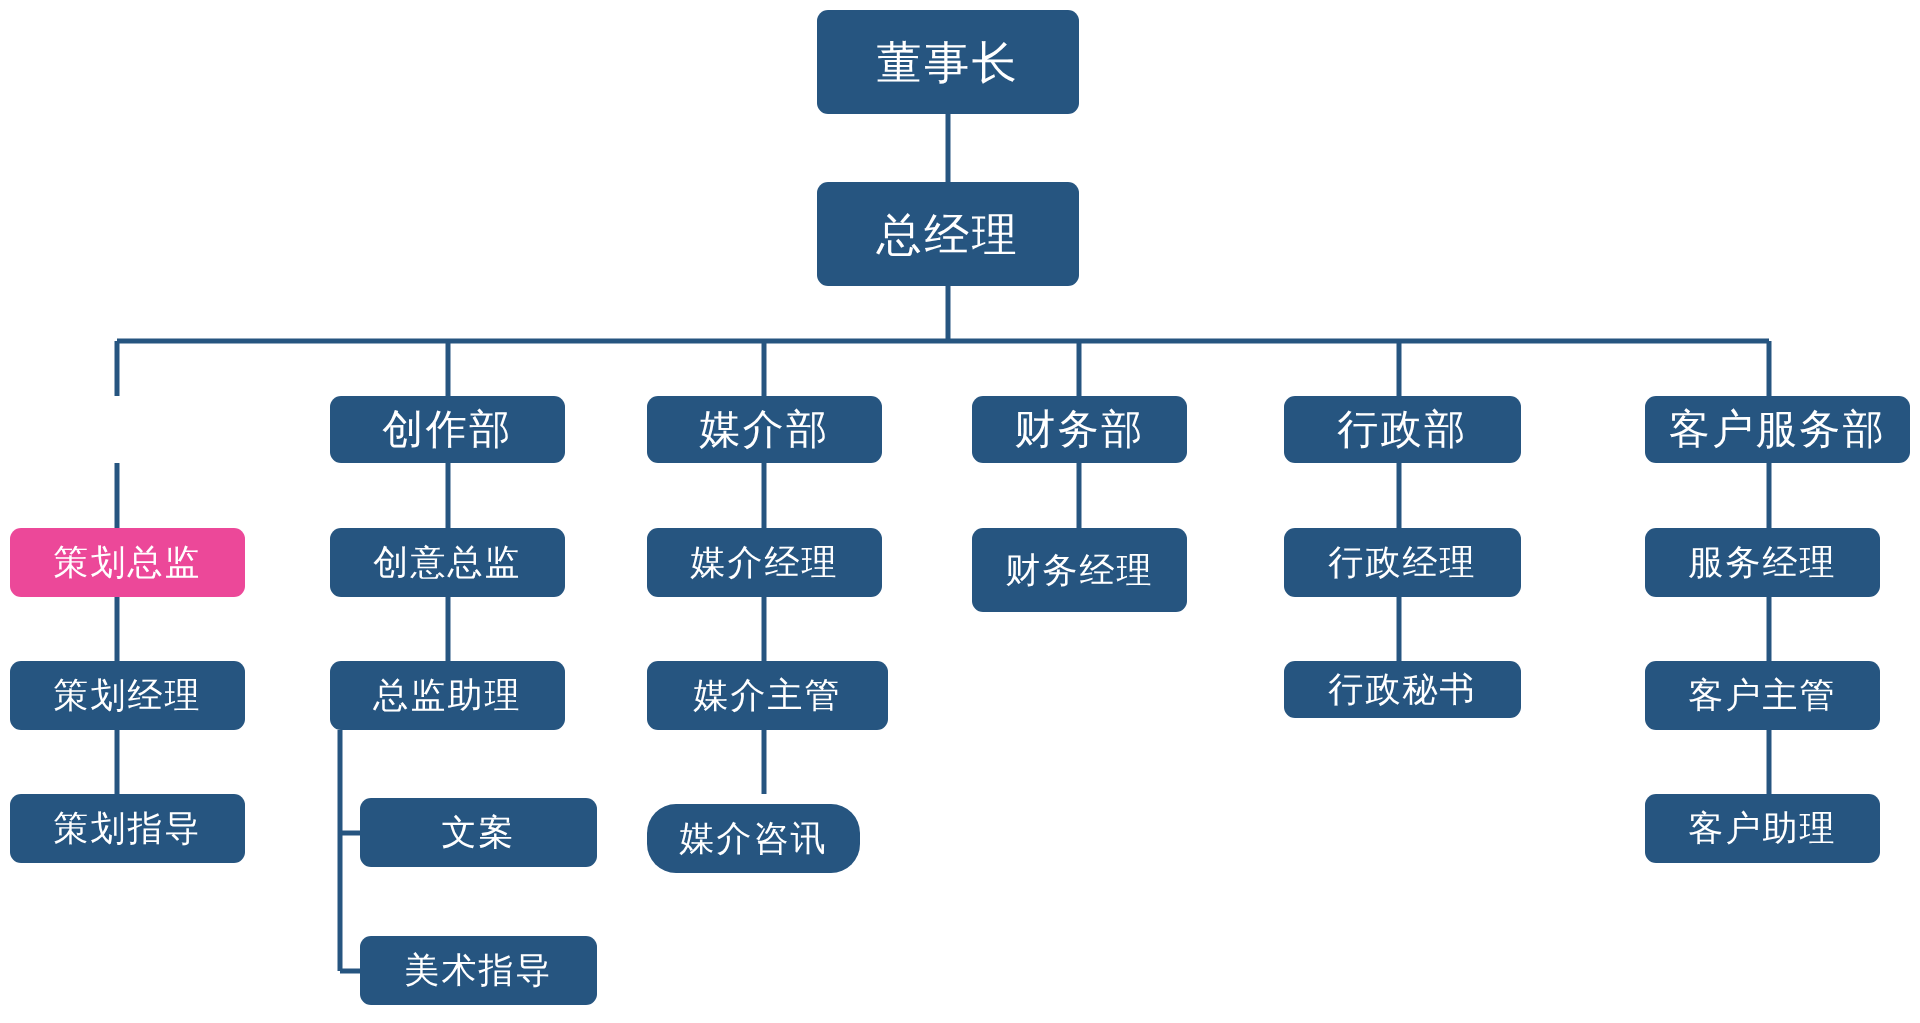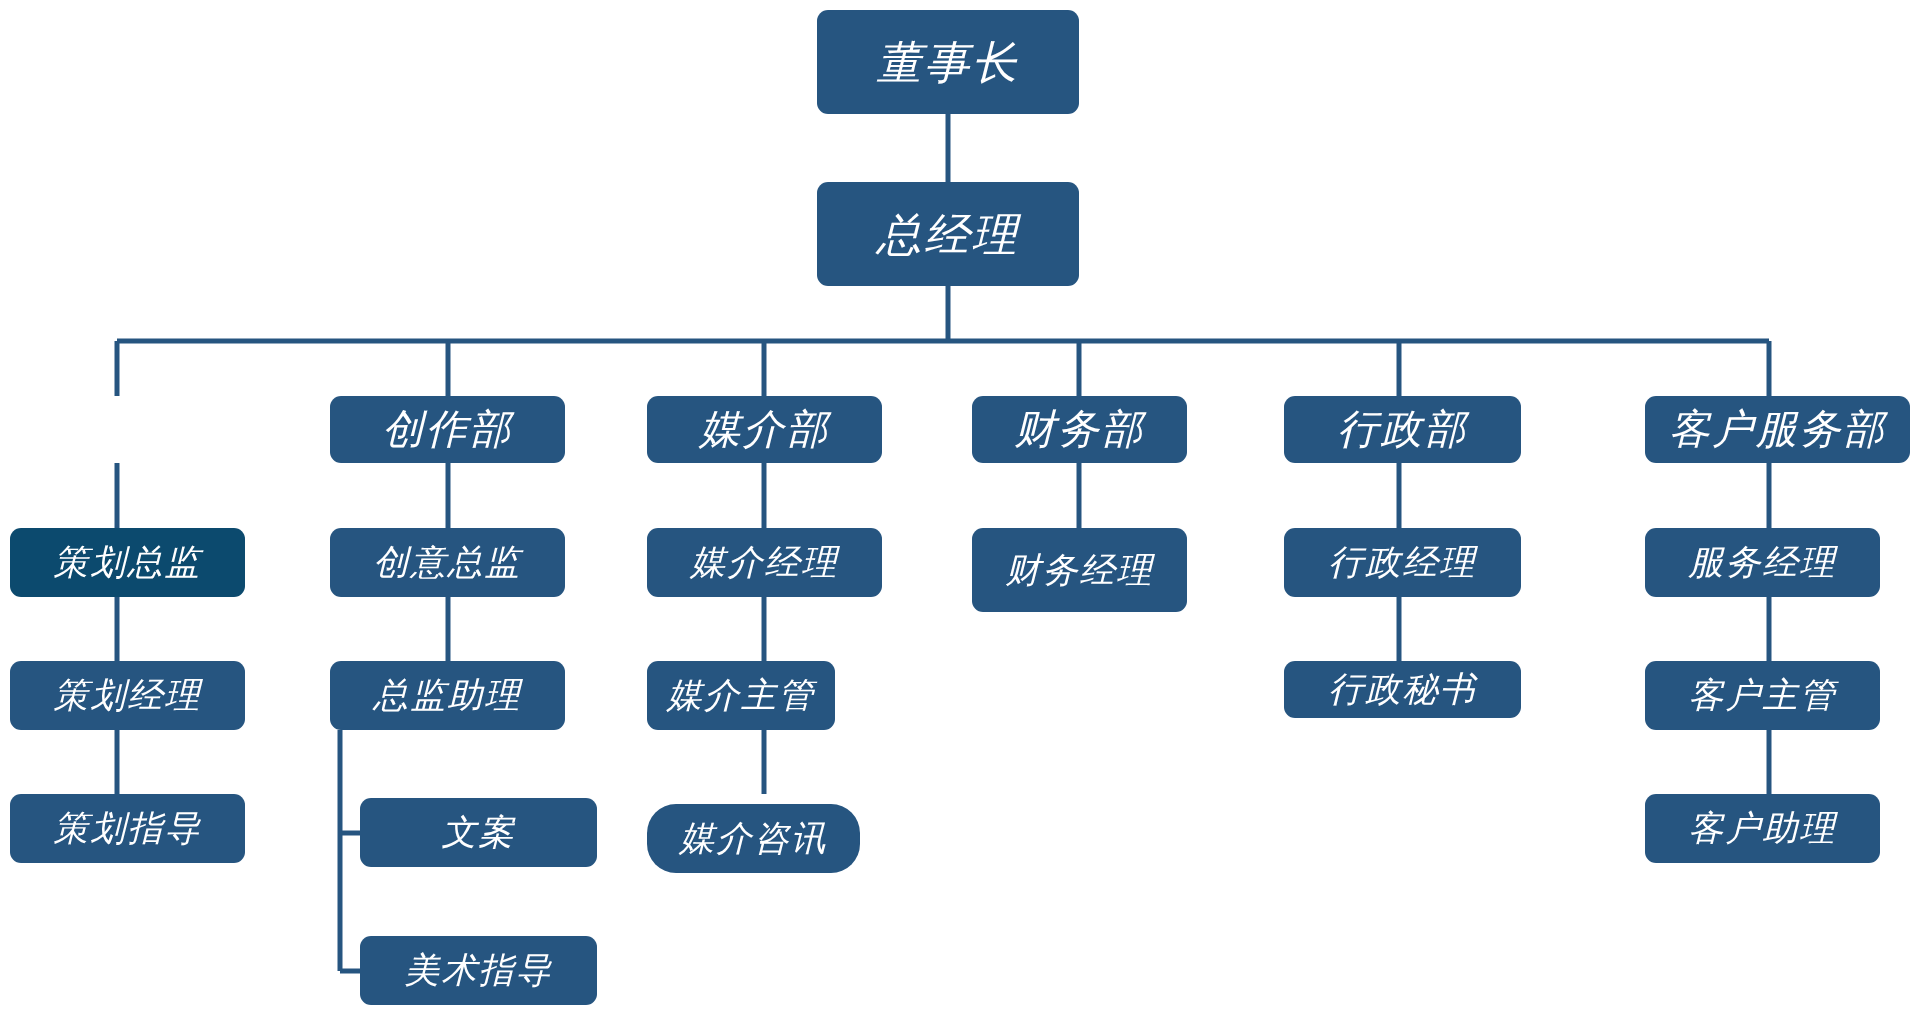--- a/index.html
+++ b/index.html
@@ -40,21 +40,20 @@
     display: flex;
     align-items: center;
     justify-content: center;
     border-radius: 11px;
     color: #ffffff;
     text-align: center;
     white-space: nowrap;
     letter-spacing: 0.06em;
     line-height: 1;
     user-select: none;
-    font-style: italic;
   }
   .node.lvl-root {
     font-size: 45px;
   }
   .node.lvl-dept {
     font-size: 41px;
   }
   .node.lvl-sub {
     font-size: 35px;
   }
@@ -131,21 +130,21 @@
     </div>
 
     <div class="node lvl-dept" style="left:1284px; top:396px; width:237px; height:67px; background:#265580;">
       <span>行政部</span>
     </div>
 
     <div class="node lvl-dept" style="left:1645px; top:396px; width:265px; height:67px; background:#265580;">
       <span>客户服务部</span>
     </div>
 
-    <div class="node lvl-sub" style="left:10px; top:528px; width:235px; height:69px; background:#0c4a6e;">
+    <div class="node lvl-sub" style="left:10px; top:528px; width:235px; height:69px; background:#ec4899;">
       <span>策划总监</span>
     </div>
 
     <div class="node lvl-sub" style="left:330px; top:528px; width:235px; height:69px; background:#265580;">
       <span>创意总监</span>
     </div>
 
     <div class="node lvl-sub" style="left:647px; top:528px; width:235px; height:69px; background:#265580;">
       <span>媒介经理</span>
     </div>
@@ -163,21 +162,21 @@
     </div>
 
     <div class="node lvl-sub" style="left:10px; top:661px; width:235px; height:69px; background:#265580;">
       <span>策划经理</span>
     </div>
 
     <div class="node lvl-sub" style="left:330px; top:661px; width:235px; height:69px; background:#265580;">
       <span>总监助理</span>
     </div>
 
-    <div class="node lvl-sub" style="left:647px; top:661px; width:188px; height:69px; background:#265580;text-align:center;">
+    <div class="node lvl-sub" style="left:647px; top:661px; width:241px; height:69px; background:#265580;text-align:center;">
       <span>媒介主管</span>
     </div>
 
     <div class="node lvl-sub" style="left:1284px; top:661px; width:237px; height:57px; background:#265580;">
       <span>行政秘书</span>
     </div>
 
     <div class="node lvl-sub" style="left:1645px; top:661px; width:235px; height:69px; background:#265580;">
       <span>客户主管</span>
     </div>

